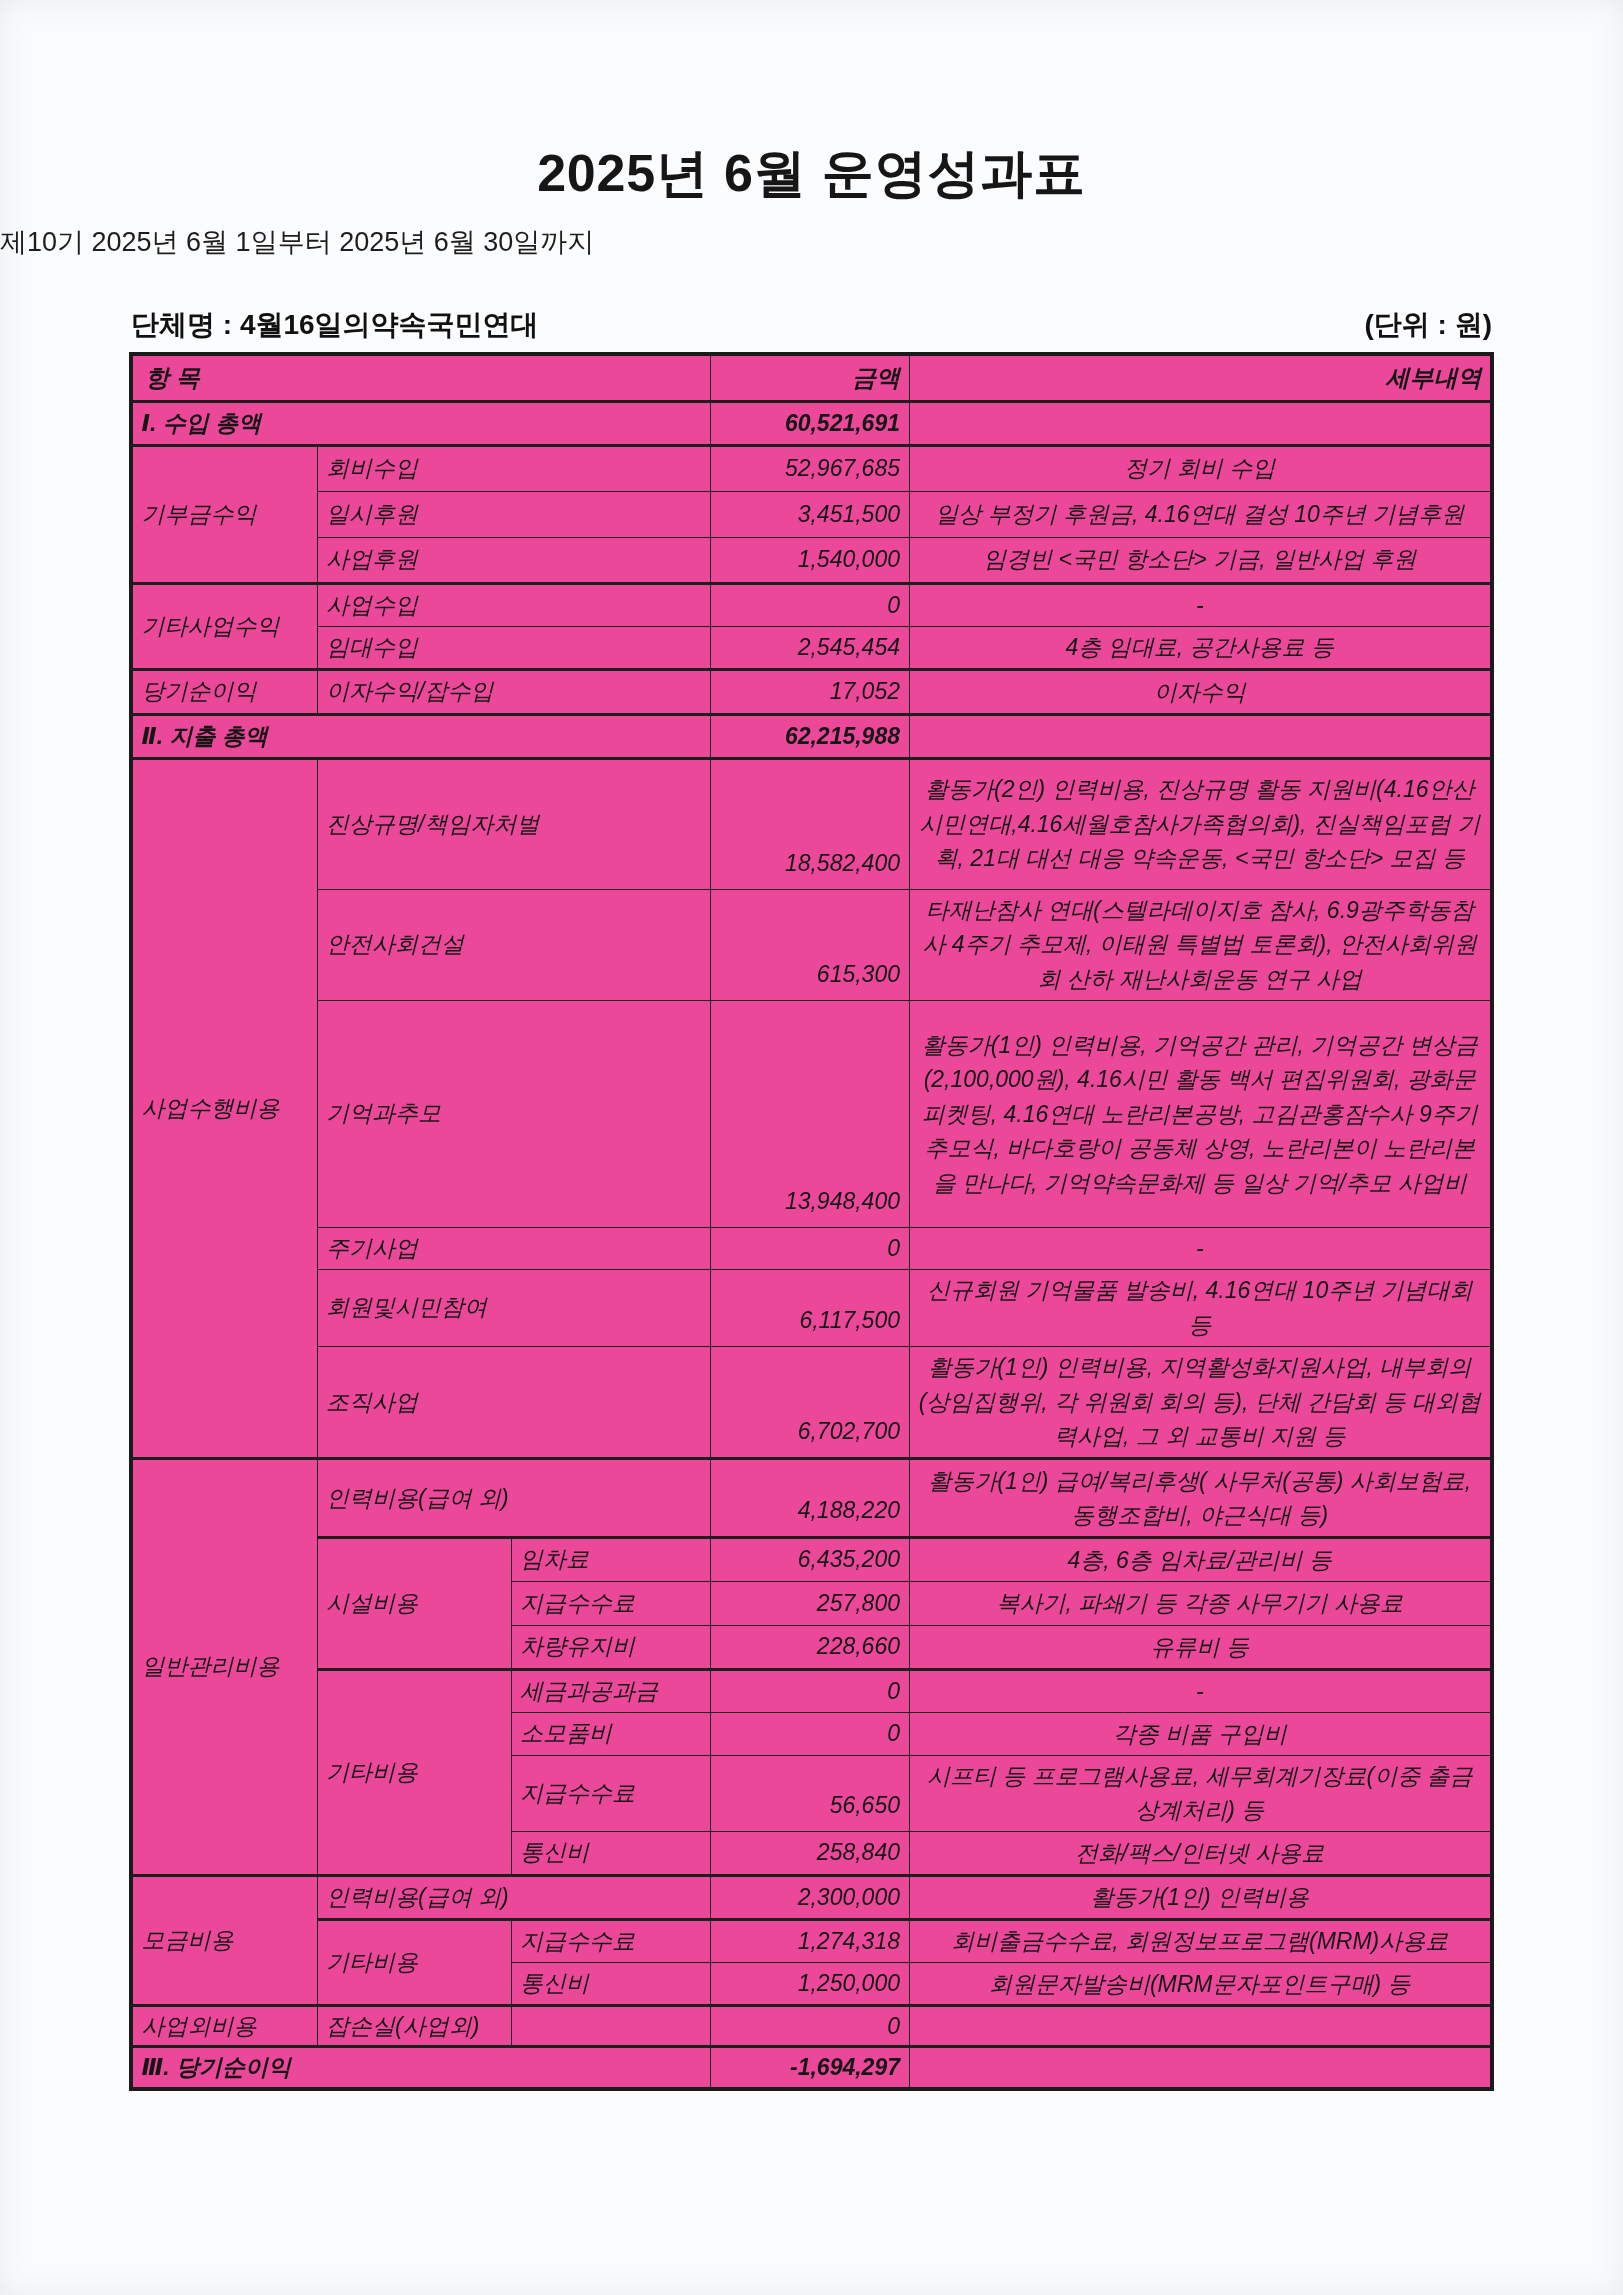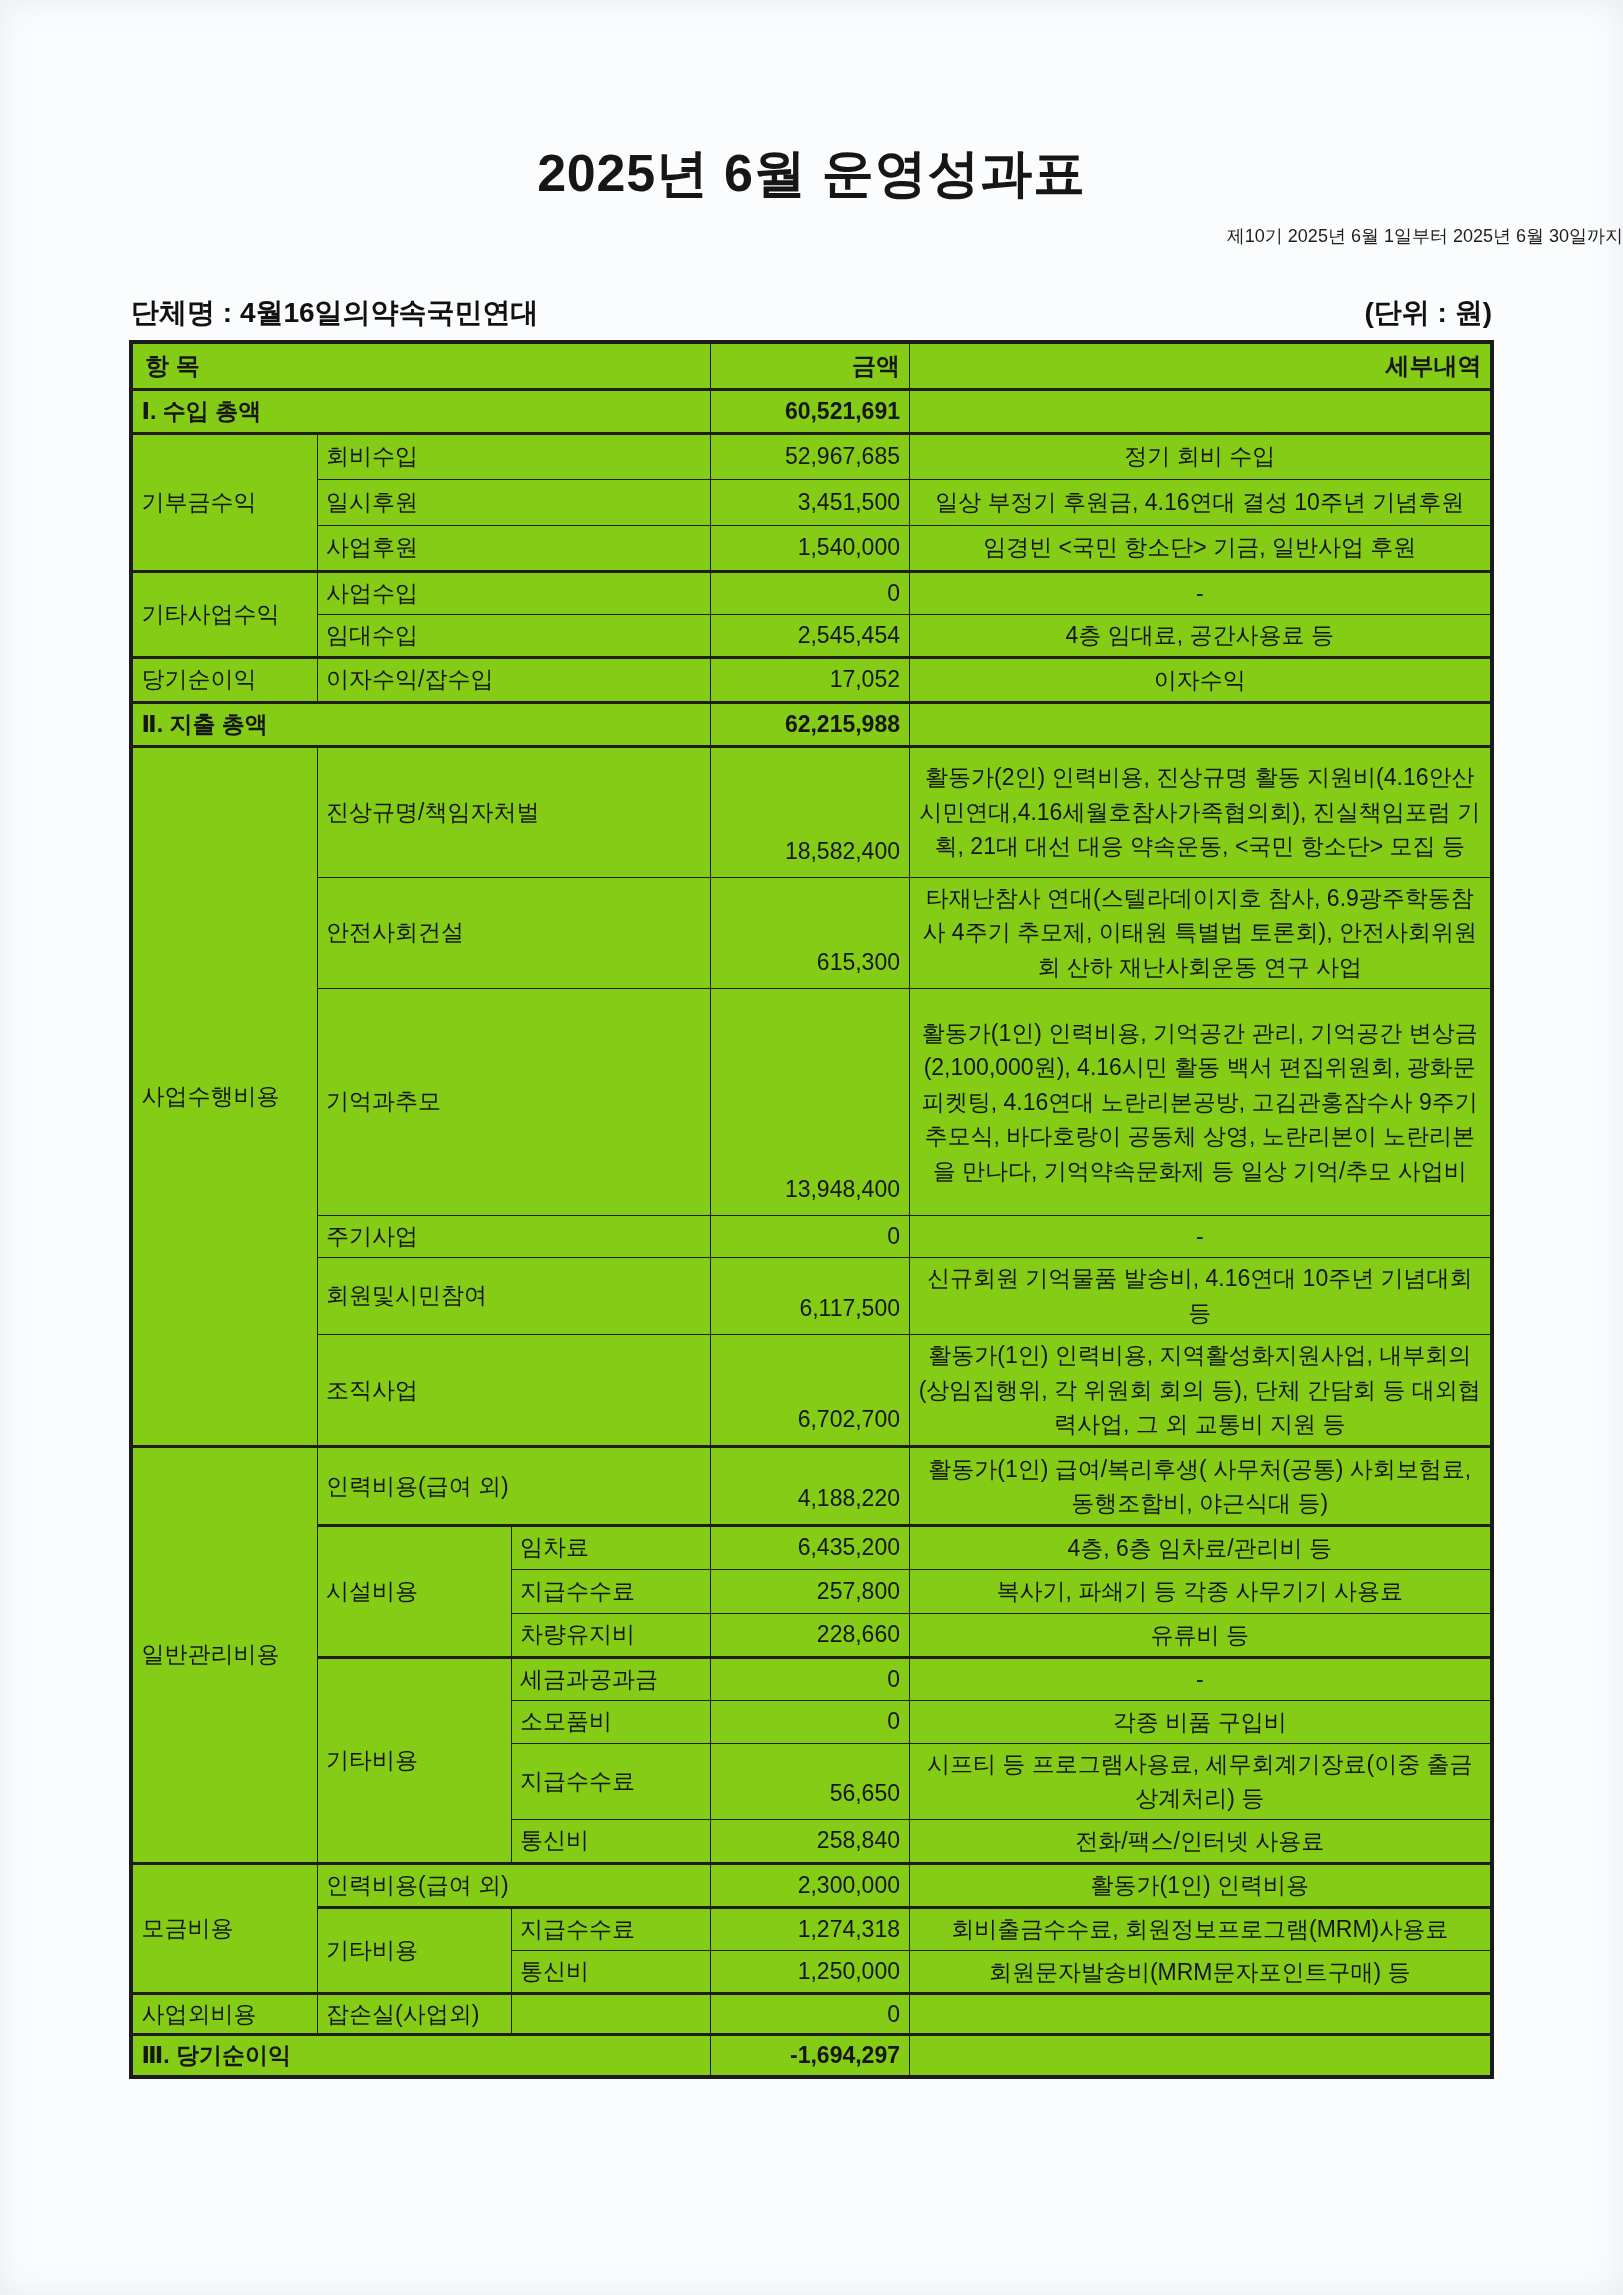--- a/index.html
+++ b/index.html
@@ -10,33 +10,34 @@
     font-family:"Liberation Sans","DejaVu Sans",sans-serif;
     position:relative;
     box-shadow:inset 0 0 34px rgba(180,186,196,.25);
   }
   .doc{padding-top:145px;}
   .title{
     text-align:center;font-size:52px;font-weight:bold;
     letter-spacing:0.8px;line-height:1.1;
   }
   .subtitle{
-    text-align:right;font-size:18px;font-weight:normal;
+    text-align:left;font-size:27px;font-weight:normal;
     margin-top:22px;letter-spacing:0px;color:#1d1d1d;
   }
   .meta-row{
     width:1361px;margin:46px auto 5px auto;
     display:flex;justify-content:space-between;align-items:flex-end;
     font-size:28px;font-weight:bold;color:#111;
   }
   table.stmt{
     width:1361px;margin:8px auto;
     border-collapse:collapse;table-layout:fixed;
     border:4.2px solid #1b1b1b;
-    background:#84cc16;
+    background:#ec4899;
+    font-style:italic;
   }
   .stmt th,.stmt td{
     border:1.7px solid #1e1e1e;
     font-size:23px;
     padding:3.4px 8.5px;
     vertical-align:middle;
     overflow:hidden;
   }
   .stmt th{
     font-weight:bold;text-align:right;font-size:24px;

